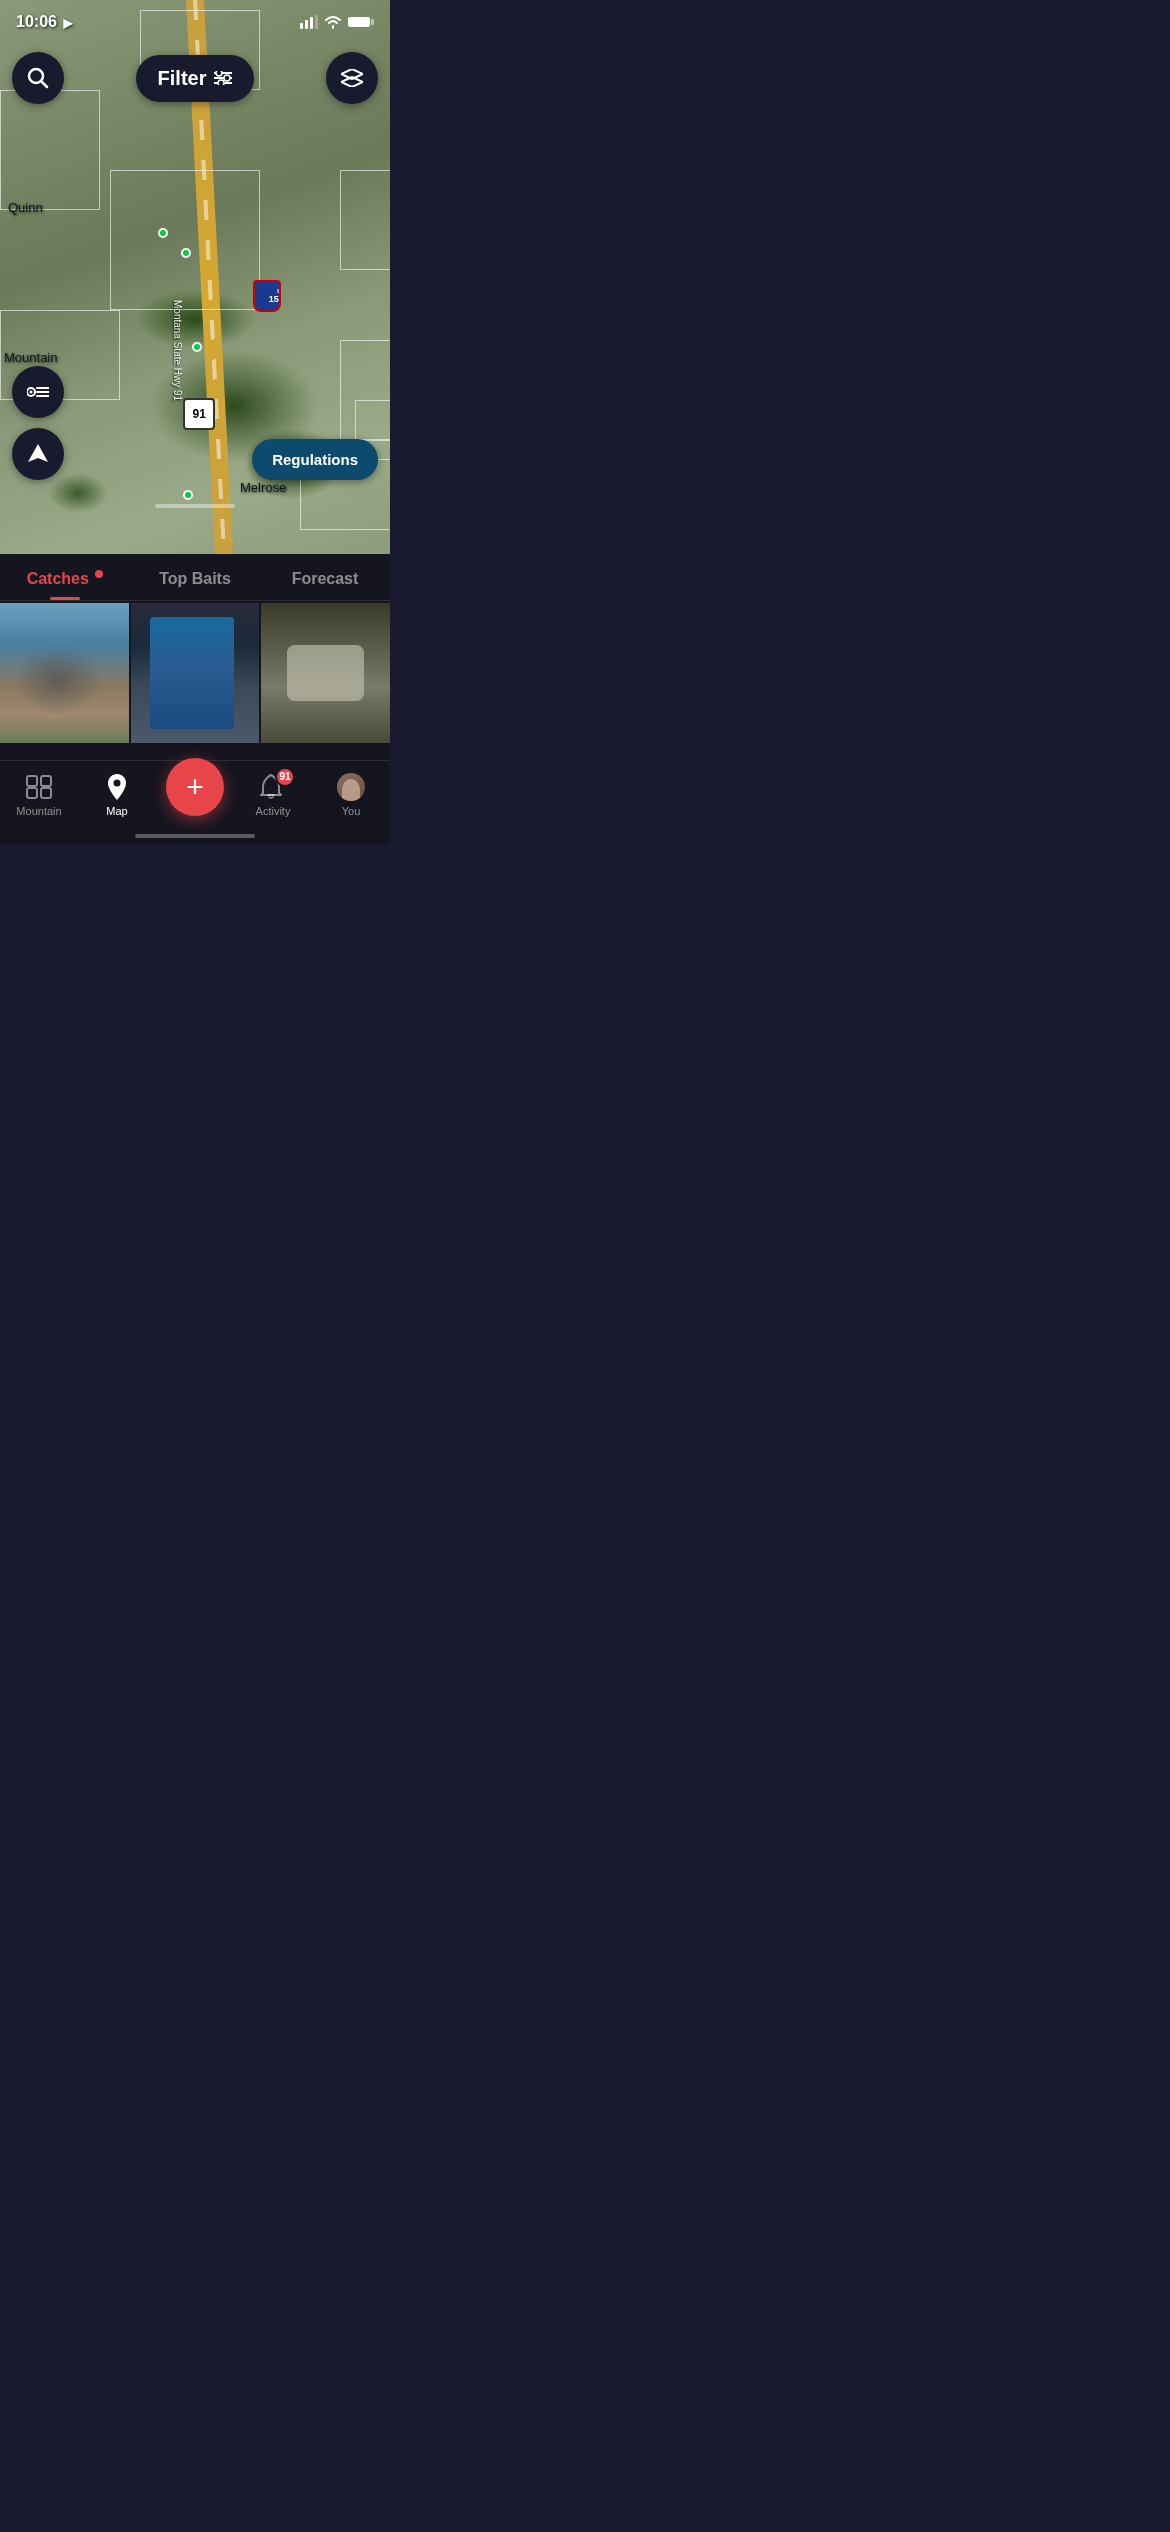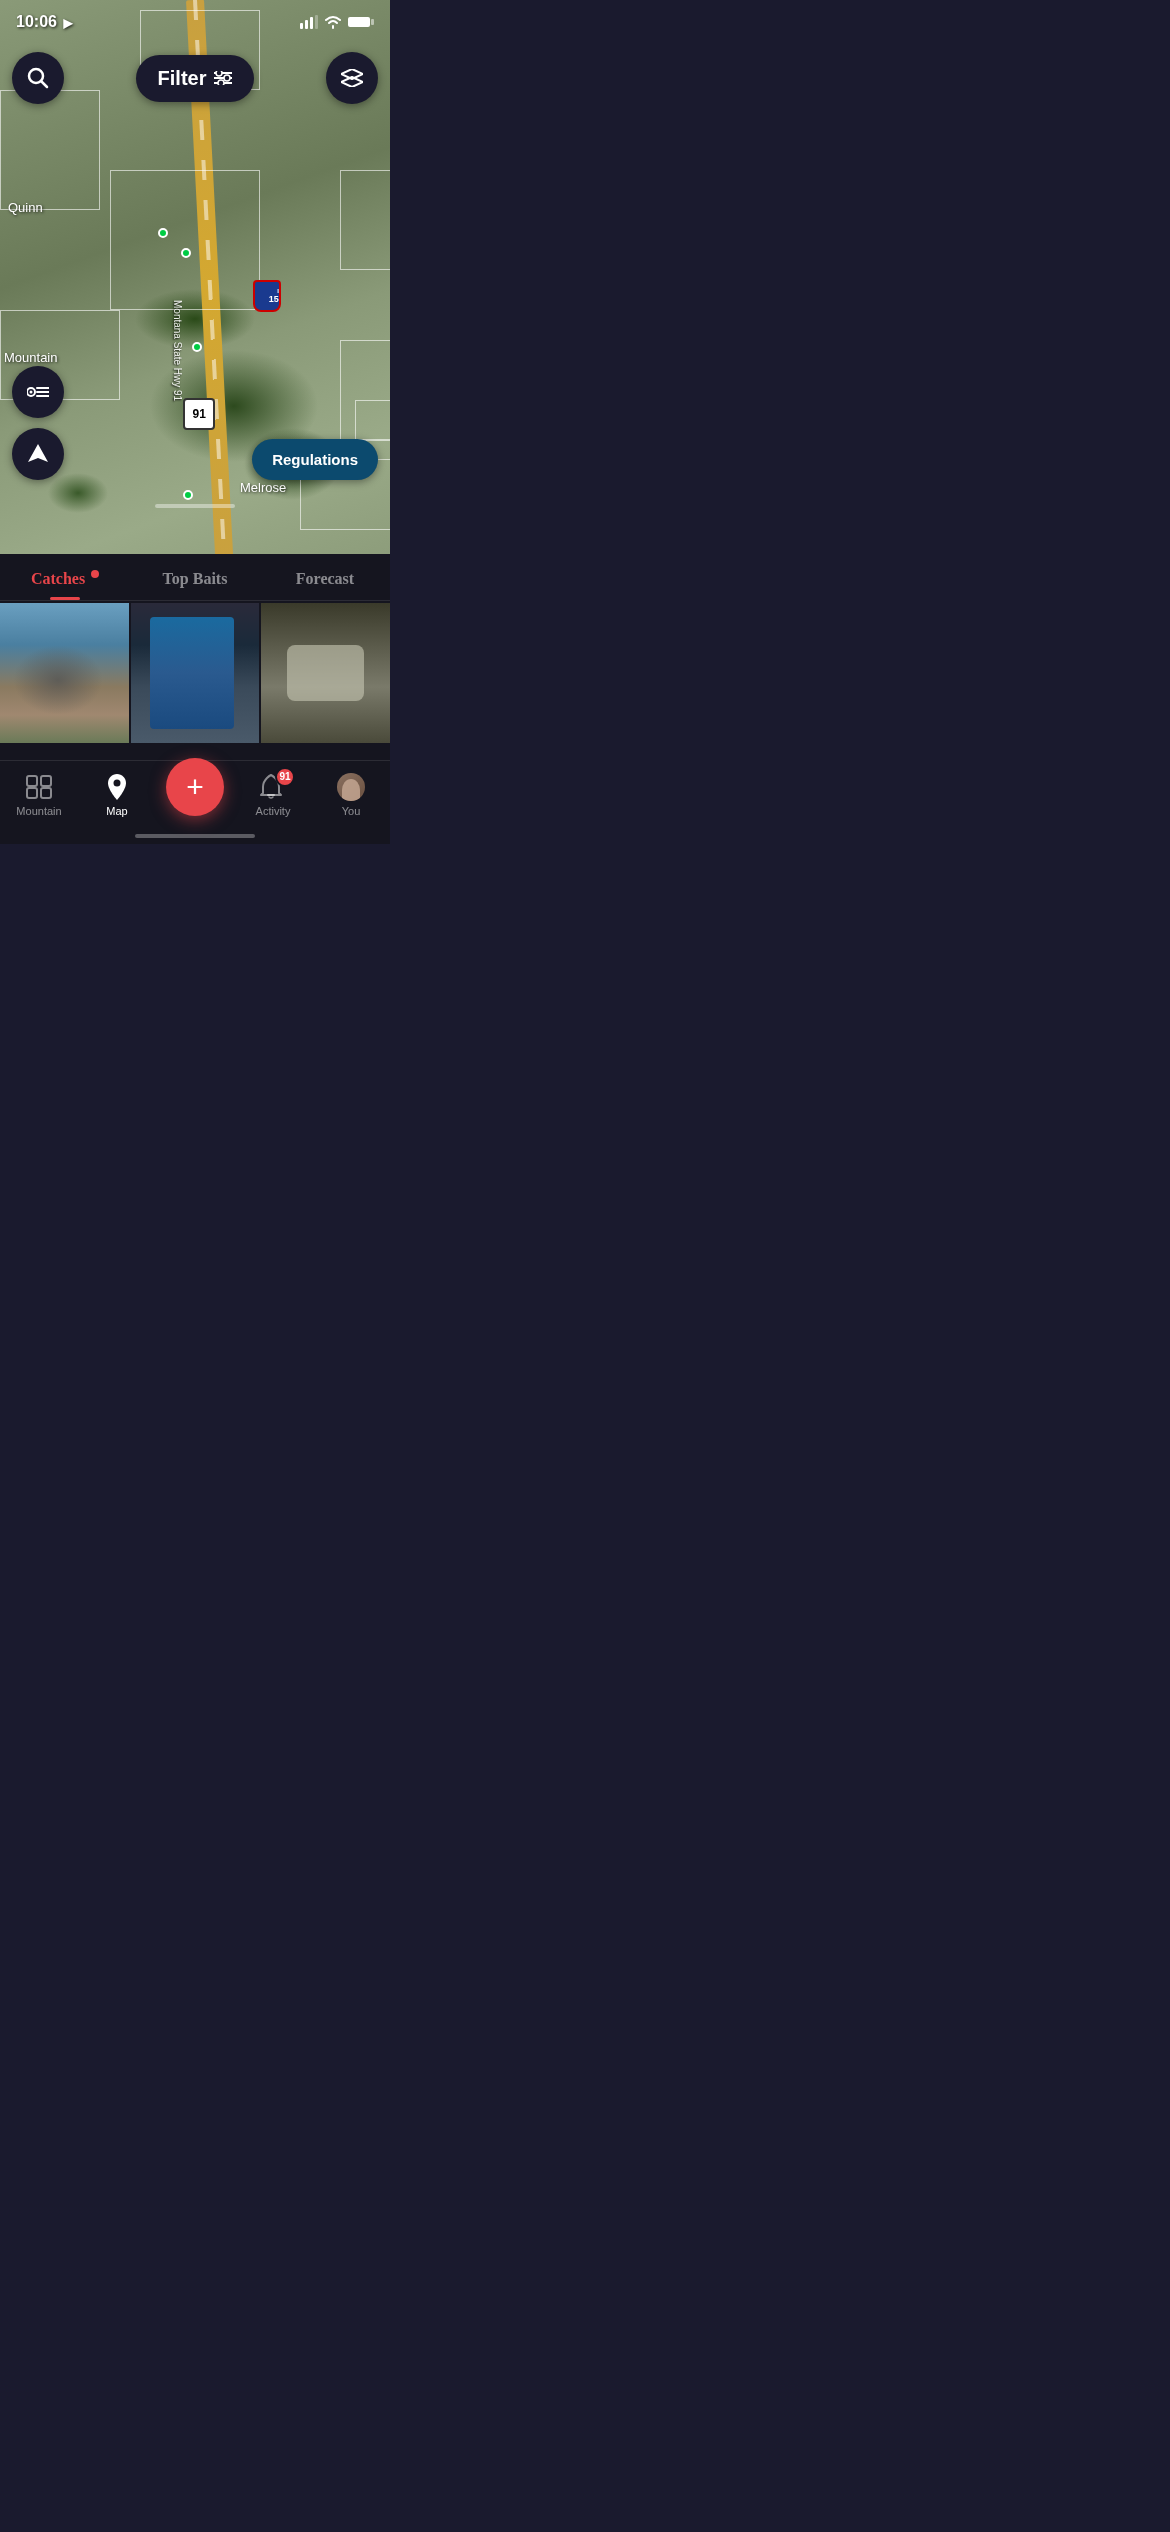--- a/index.html
+++ b/index.html
@@ -56,21 +56,21 @@
       transform: translateX(-50%);
       width: 4px;
       height: 100%;
       background: repeating-linear-gradient(to bottom, #fff 0px, #fff 20px, transparent 20px, transparent 40px);
       opacity: 0.5;
     }
 
     
     .map-label {
       position: absolute;
-      color: #ffffff;
+      color: #0f172a;
       font-size: 13px;
       font-weight: 500;
       text-shadow: 1px 1px 3px rgba(0,0,0,0.8);
     }
 
     .map-label-quinn {
       top: 200px;
       left: 8px;
     }
 
@@ -299,21 +299,20 @@
       background: #15151f;
       border-radius: 0;
     }
 
     
     .tabs-row {
       display: flex;
       align-items: flex-start;
       padding: 16px 0 0 0;
       border-bottom: 1px solid rgba(255,255,255,0.1);
-      font-family: Liberation Serif, serif;
     }
 
     .tab-item {
       flex: 1;
       text-align: center;
       padding-bottom: 12px;
       font-size: 16px;
       font-weight: 600;
       color: rgba(255,255,255,0.5);
       cursor: pointer;

